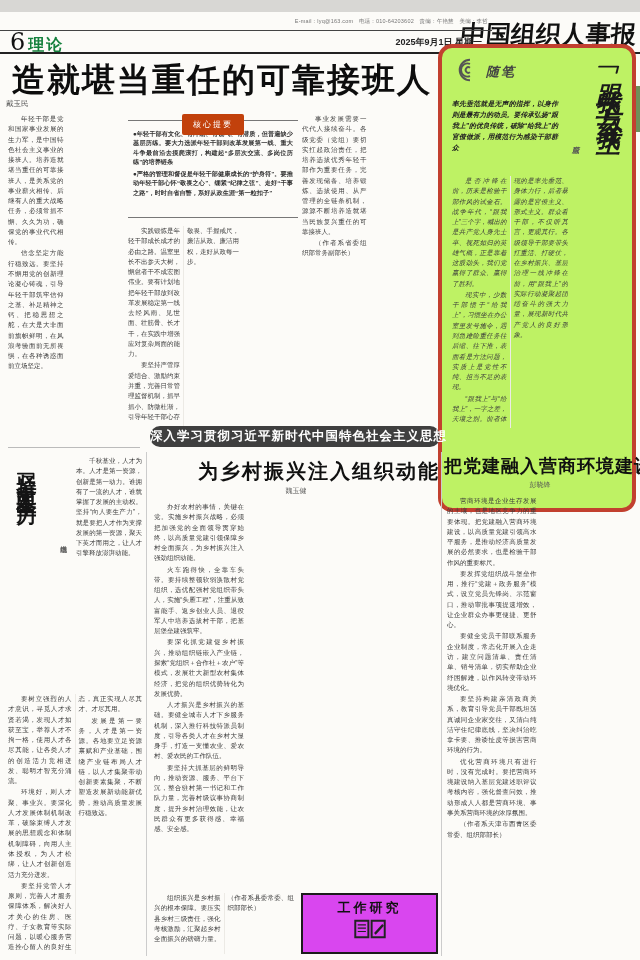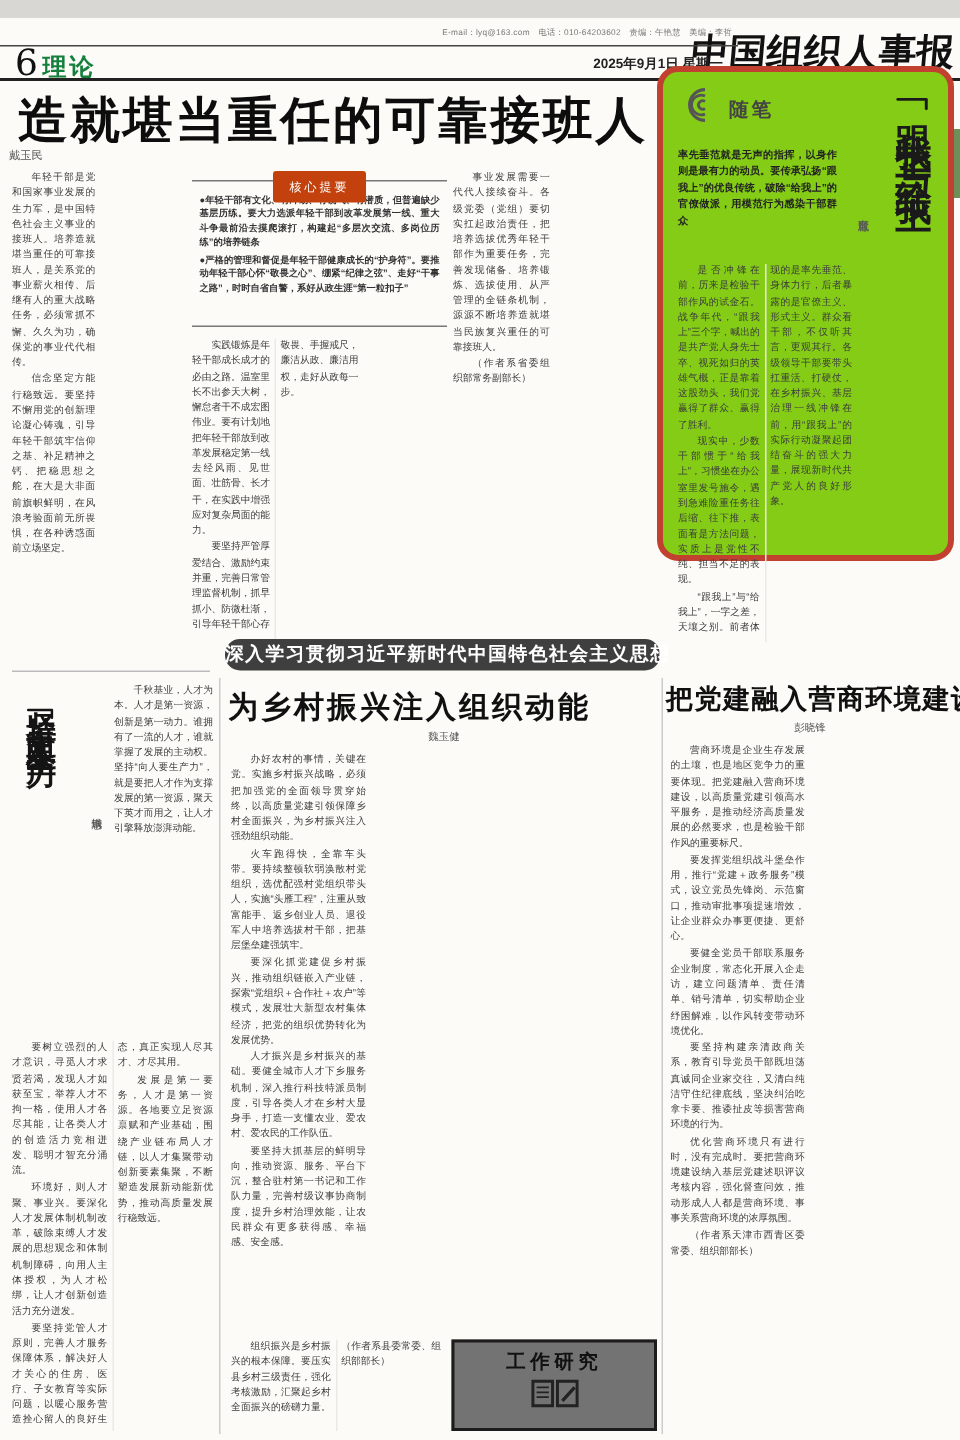--- a/index.html
+++ b/index.html
@@ -36,22 +36,22 @@
 
   .summary-box{position:absolute;left:128px;top:120px;width:170px;height:98px;
                border-top:1px solid #777;border-bottom:1px solid #777;background:#fcfbf8;
                padding:8px 5px 0 5px;box-sizing:border-box;}
   .summary-tag{position:absolute;top:-7px;left:50%;transform:translateX(-50%);
                background:#c2410c;color:#fff;font-size:8px;font-weight:normal;
                padding:5px 11px;border-radius:2px;letter-spacing:2px;white-space:nowrap;}
   .summary-box p{margin:0 0 3px 0;font-size:6.2px;font-weight:bold;line-height:1.5;text-align:justify;color:#333;}
 
   
-  .essay-box{position:absolute;left:438px;top:44px;width:198px;height:330px;box-sizing:border-box;
-             border:4px solid #c2402f;border-radius:14px;background:#84cc16;}
+  .essay-box{position:absolute;left:438px;top:44px;width:198px;height:468px;box-sizing:border-box;
+             border:4px solid #c2402f;border-radius:14px;background:#bef264;font-style:italic;}
   .essay-logo{position:absolute;left:14px;top:9px;display:flex;align-items:center;gap:2px;}
   .essay-logo-text{font-size:13px;font-weight:bold;color:#444;letter-spacing:2px;}
   .essay-intro{position:absolute;left:10px;top:50px;width:106px;font-size:6.8px;font-weight:bold;
                line-height:1.62;text-align:justify;color:#222;}
   .essay-body{left:10px;top:128px;width:116px;height:252px;}
   .essay-title{position:absolute;right:8px;top:10px;height:372px;writing-mode:vertical-rl;
                font-family:"Liberation Serif","DejaVu Serif",serif;font-weight:bold;
                font-size:24px;letter-spacing:6px;color:#1a1a1a;}
   .essay-author{position:absolute;right:52px;top:92px;writing-mode:vertical-rl;font-size:7.5px;color:#555;}
 
@@ -67,28 +67,28 @@
 
   
   .left-title{position:absolute;left:14px;top:458px;height:232px;writing-mode:vertical-rl;
               font-family:"Liberation Serif","DejaVu Serif",serif;font-weight:bold;
               font-size:20px;letter-spacing:4px;color:#141414;}
   .left-author{position:absolute;left:58px;top:540px;writing-mode:vertical-rl;font-size:7px;color:#555;}
   .left-top{left:76px;top:456px;width:66px;height:232px;}
   .left-bottom{left:8px;top:694px;width:134px;height:260px;}
 
   
-  .mid-title{position:absolute;left:152px;top:458px;width:288px;text-align:left;
+  .mid-title{position:absolute;left:152px;top:458px;width:288px;text-align:right;
              font-family:"Liberation Serif","DejaVu Serif",serif;font-weight:900;
              font-size:20px;letter-spacing:2px;color:#101010;white-space:nowrap;}
   .mid-author{position:absolute;left:152px;top:486px;width:288px;text-align:center;font-size:7px;color:#555;}
   .mid-body{left:154px;top:502px;width:284px;height:388px;}
   .mid-tail{left:154px;top:893px;width:140px;height:61px;}
   .work-box{position:absolute;left:301px;top:893px;width:137px;height:61px;box-sizing:border-box;
-            border:2px solid #1c1c1c;background:#737373;text-align:center;padding-top:4px;}
+            border:2px solid #1c1c1c;background:#d946ef;text-align:center;padding-top:4px;}
   .work-label{font-family:"Liberation Serif","DejaVu Serif",serif;font-weight:bold;
               font-size:13px;letter-spacing:3px;color:#111;}
 
   
   .right-title{position:absolute;left:444px;top:454px;width:192px;text-align:center;
                font-family:"Liberation Serif","DejaVu Serif",serif;font-weight:900;
                font-size:18px;letter-spacing:1px;color:#101010;white-space:nowrap;}
   .right-author{position:absolute;left:444px;top:480px;width:192px;text-align:center;font-size:7px;color:#555;}
   .right-body{left:447px;top:496px;width:186px;height:460px;}
 </style>

